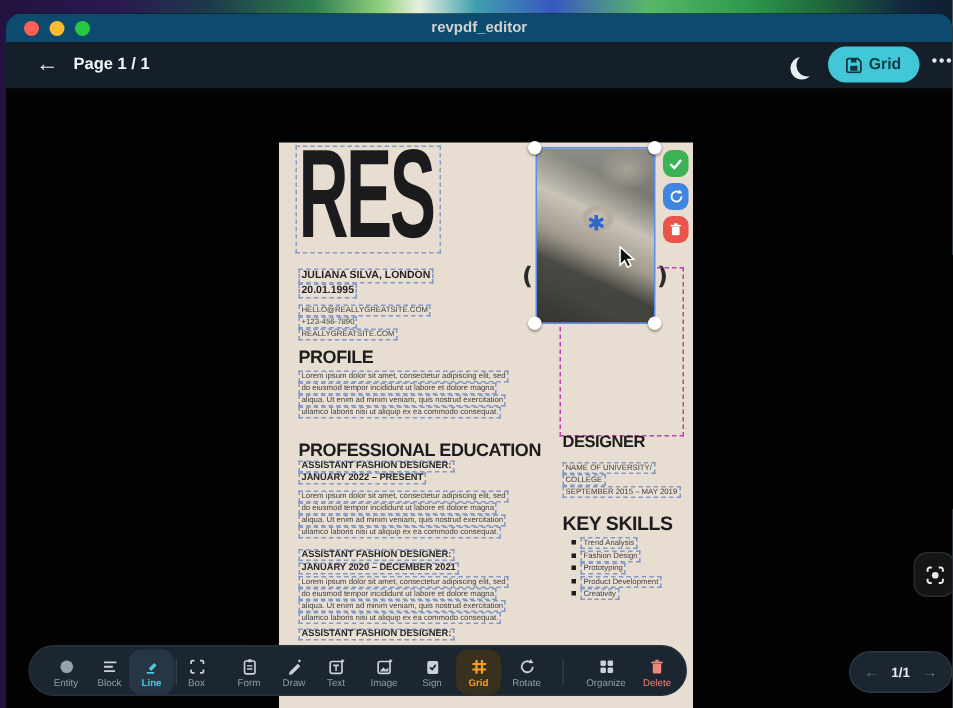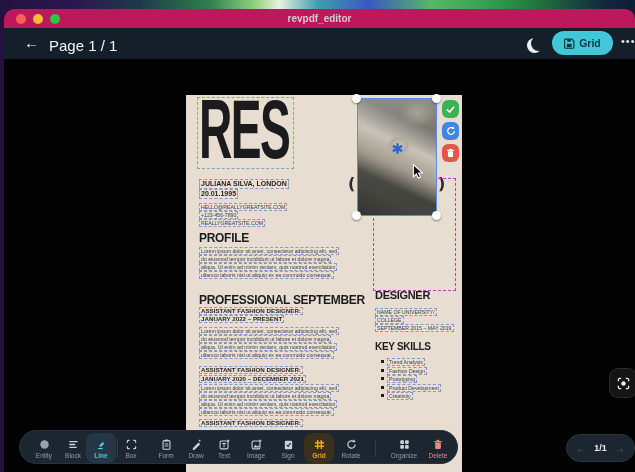--- a/index.html
+++ b/index.html
@@ -6,30 +6,30 @@
   html,body { width:635px; height:472px; overflow:hidden; }
   body {
     font-family:"Liberation Sans", sans-serif;
     background:linear-gradient(90deg,#23123f 0%,#2b1850 12%,#1d3a4a 22%,#2f7f4e 33%,#8fd07c 40%,#e8f0e0 44%,#3f9fae 50%,#3958c0 58%,#58b868 68%,#2f9b4e 78%,#1f6b3a 86%,#13273f 95%,#0e1e33 100%);
     position:relative;
   }
   .window { position:absolute; left:4px; top:9px; width:631px; height:463px;
     border-radius:10px 10px 0 0; overflow:hidden; background:#030303; }
 
   
-  .titlebar { position:absolute; left:0; top:0; width:100%; height:19px; background:#be185d; }
+  .titlebar { position:absolute; left:0; top:0; width:100%; height:19px; background:#0c4a6e; }
   .traffic { position:absolute; left:12px; top:4.5px; display:flex; gap:7px; }
   .tl { width:10px; height:10px; border-radius:50%; display:inline-block; }
   .tl.red { background:#ff5f57; } .tl.yellow { background:#febc2e; } .tl.green { background:#28c840; }
   .wtitle { width:100%; text-align:center; line-height:19px; font-size:10px; font-weight:bold; color:#cfd0d2; }
 
   
   .appheader { position:absolute; left:0; top:19px; width:100%; height:31px; background:#141f2a; }
   .back { position:absolute; left:20px; top:6px; font-size:15px; color:#eef2f6; cursor:default; }
-  .pagelabel { position:absolute; left:45px; top:9px; font-size:15px; font-weight:normal; color:#f2f5f8; }
+  .pagelabel { position:absolute; left:45px; top:9px; font-size:11px; font-weight:bold; color:#f2f5f8; }
   .moon { position:absolute; left:527px; top:8px; width:15px; height:15px; border-radius:50%;
     box-shadow:-4px 2px 0 0 #e9eef3; }
   .savebtn { position:absolute; left:548px; top:3px; width:61px; height:24px; border:none;
     border-radius:12px; background:#41c7d8; display:flex; align-items:center; justify-content:center;
     gap:4px; font-family:inherit; }
   .savebtn span { font-size:10.5px; font-weight:bold; color:#0c3640; }
   .moredots { position:absolute; left:617px; top:7px; width:16px; overflow:hidden; font-size:11px;
     letter-spacing:1px; color:#dfe5ea; white-space:nowrap; }
 
   
@@ -141,21 +141,21 @@
       <div class="dline s52" style="left:13px; top:108px;">HELLO@REALLYGREATSITE.COM</div>
       <div class="dline s52" style="left:13px; top:116px;">+123-456-7890</div>
       <div class="dline s52" style="left:13px; top:124px;">REALLYGREATSITE.COM</div>
 
       <div class="dhead" style="left:13px; top:136px; font-size:12px;">PROFILE</div>
       <div class="dline s52" style="left:13px; top:152px;">Lorem ipsum dolor sit amet, consectetur adipiscing elit, sed</div>
       <div class="dline s52" style="left:13px; top:160px;">do eiusmod tempor incididunt ut labore et dolore magna</div>
       <div class="dline s52" style="left:13px; top:168px;">aliqua. Ut enim ad minim veniam, quis nostrud exercitation</div>
       <div class="dline s52" style="left:13px; top:176px;">ullamco laboris nisi ut aliquip ex ea commodo consequat.</div>
 
-      <div class="dhead" style="left:13px; top:198px; font-size:12px;">PROFESSIONAL SEPTEMBER</div>
+      <div class="dhead" style="left:13px; top:198px; font-size:12px;">PROFESSIONAL EDUCATION</div>
 
       <div class="dline s62" style="left:13px; top:212px;">ASSISTANT FASHION DESIGNER:</div>
       <div class="dline s62" style="left:13px; top:220px;">JANUARY 2022 – PRESENT</div>
       <div class="dline s52" style="left:13px; top:232px;">Lorem ipsum dolor sit amet, consectetur adipiscing elit, sed</div>
       <div class="dline s52" style="left:13px; top:240px;">do eiusmod tempor incididunt ut labore et dolore magna</div>
       <div class="dline s52" style="left:13px; top:248px;">aliqua. Ut enim ad minim veniam, quis nostrud exercitation</div>
       <div class="dline s52" style="left:13px; top:256px;">ullamco laboris nisi ut aliquip ex ea commodo consequat.</div>
 
       <div class="dline s62" style="left:13px; top:271px;">ASSISTANT FASHION DESIGNER:</div>
       <div class="dline s62" style="left:13px; top:280px;">JANUARY 2020 – DECEMBER 2021</div>
@@ -202,21 +202,21 @@
 
       <svg class="cursor" width="12" height="15" viewBox="0 0 10 13">
         <path d="M1 0.5 L1 11 L3.6 8.6 L5.3 12.2 L7.2 11.2 L5.5 7.8 L8.8 7.6 Z" fill="#111" stroke="#fff" stroke-width="0.9"></path>
       </svg>
 
       <div class="dhead" style="left:189px; top:194px; font-size:11px;">DESIGNER</div>
       <div class="dline s52" style="left:189px; top:213px;">NAME OF UNIVERSITY/</div>
       <div class="dline s52" style="left:189px; top:221px;">COLLEGE</div>
       <div class="dline s52" style="left:189px; top:229px;">SEPTEMBER 2015 – MAY 2019</div>
 
-      <div class="dhead" style="left:189px; top:246px; font-size:10px;">KEY SKILLS</div>
+      <div class="dhead" style="left:189px; top:246px; font-size:13px;">KEY SKILLS</div>
       <span class="bullet" style="left:195px; top:265px;"></span>
       <div class="dline s52" style="left:201px; top:263px;">Trend Analysis</div>
       <span class="bullet" style="left:195px; top:274px;"></span>
       <div class="dline s52" style="left:201px; top:272px;">Fashion Design</div>
       <span class="bullet" style="left:195px; top:282px;"></span>
       <div class="dline s52" style="left:201px; top:280px;">Prototyping</div>
       <span class="bullet" style="left:195px; top:291px;"></span>
       <div class="dline s52" style="left:201px; top:289px;">Product Development</div>
       <span class="bullet" style="left:195px; top:299px;"></span>
       <div class="dline s52" style="left:201px; top:297px;">Creativity</div>

